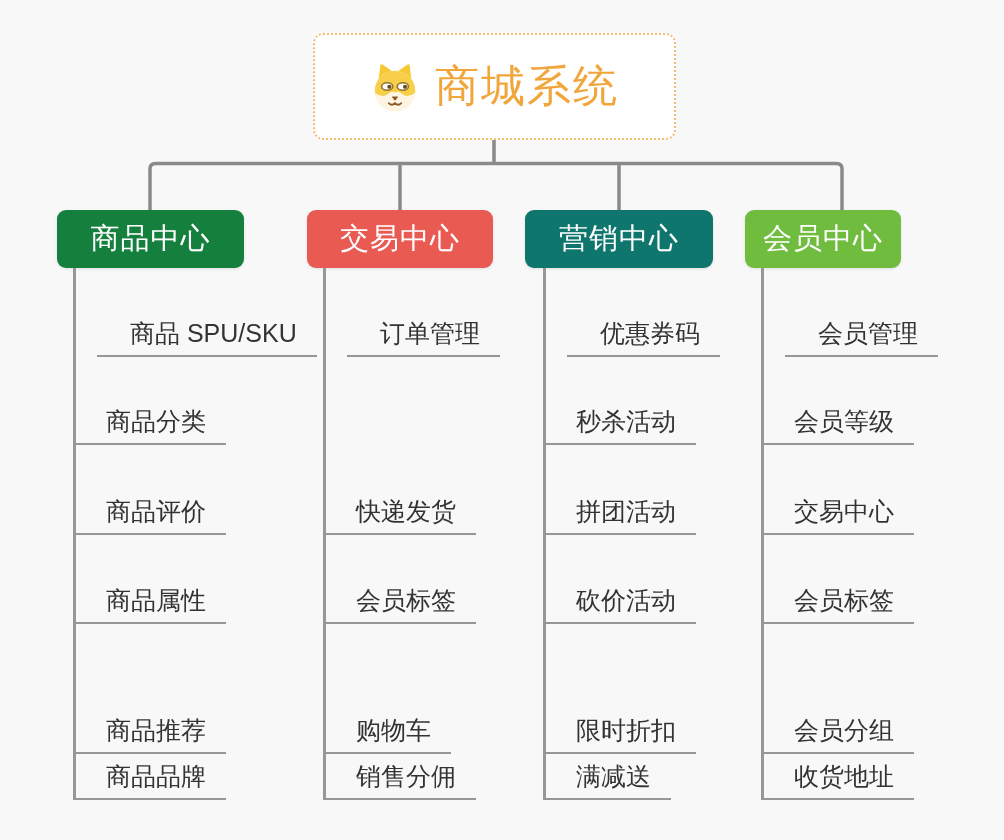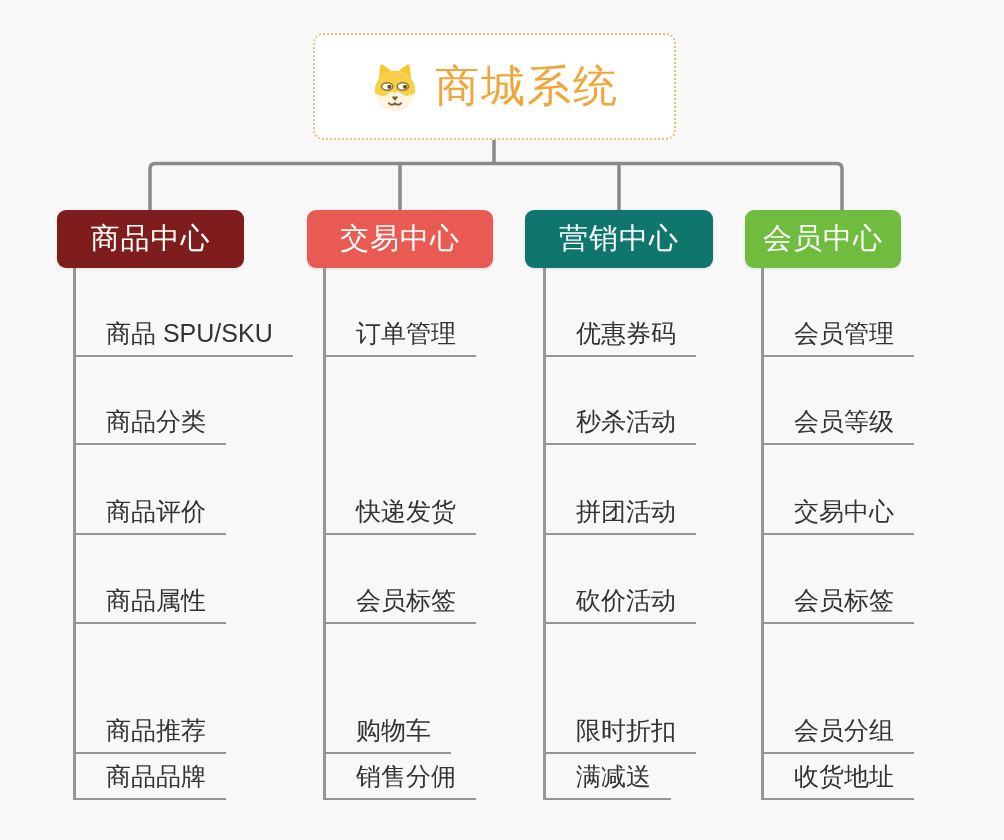--- a/index.html
+++ b/index.html
@@ -101,21 +101,21 @@
     left: 0;
     display: inline-block;
     padding: 0 20px 6px 33px;
     line-height: 32px;
     font-size: 25px;
     color: #333333;
     border-bottom: 2px solid #969696;
     white-space: nowrap;
     cursor: default;
   }
-  .s0 { top: 49px;  }
+  .s0 { top: 49px; margin-left: 24px;  }
   .s1 { top: 137px; }
   .s2 { top: 227px; }
   .s3 { top: 316px; }
   .s4 { top: 404px; margin-top: 42px; }
   .s5 { top: 492px; }
 </style>
 </head>
 <body>
 
 <div class="canvas">
@@ -142,21 +142,21 @@
       <circle cx="18.6" cy="23.8" r="2" fill="#6b4e1e"></circle>
       <circle cx="33.6" cy="23.8" r="2" fill="#6b4e1e"></circle>
 
       <path d="M21.6 33 H26.4 Q27.2 33 26.7 33.9 L24.8 36.4 Q24 37.3 23.2 36.4 L21.3 33.9 Q20.8 33 21.6 33 Z" fill="#8a5a2a"></path>
 
       <path d="M18 39.5 Q21 42.5 24 39.5 Q27 42.5 30 39.5" stroke="#8a5a2a" stroke-width="1.7" fill="none" stroke-linecap="round"></path>
     </svg>
     <span class="root-title">商城系统</span>
   </div>
 
-  <div class="branch-box branch-0" style="background: #7f1d1d;">
+  <div class="branch-box branch-0" style="background: #15803d;">
     <span>商品中心</span>
   </div>
   <div class="branch-box branch-1" style="background: rgb(232, 90, 82);">
     <span>交易中心</span>
   </div>
   <div class="branch-box branch-2" style="background: #0f766e;">
     <span>营销中心</span>
   </div>
   <div class="branch-box branch-3" style="background: rgb(111, 188, 63);">
     <span>会员中心</span>

